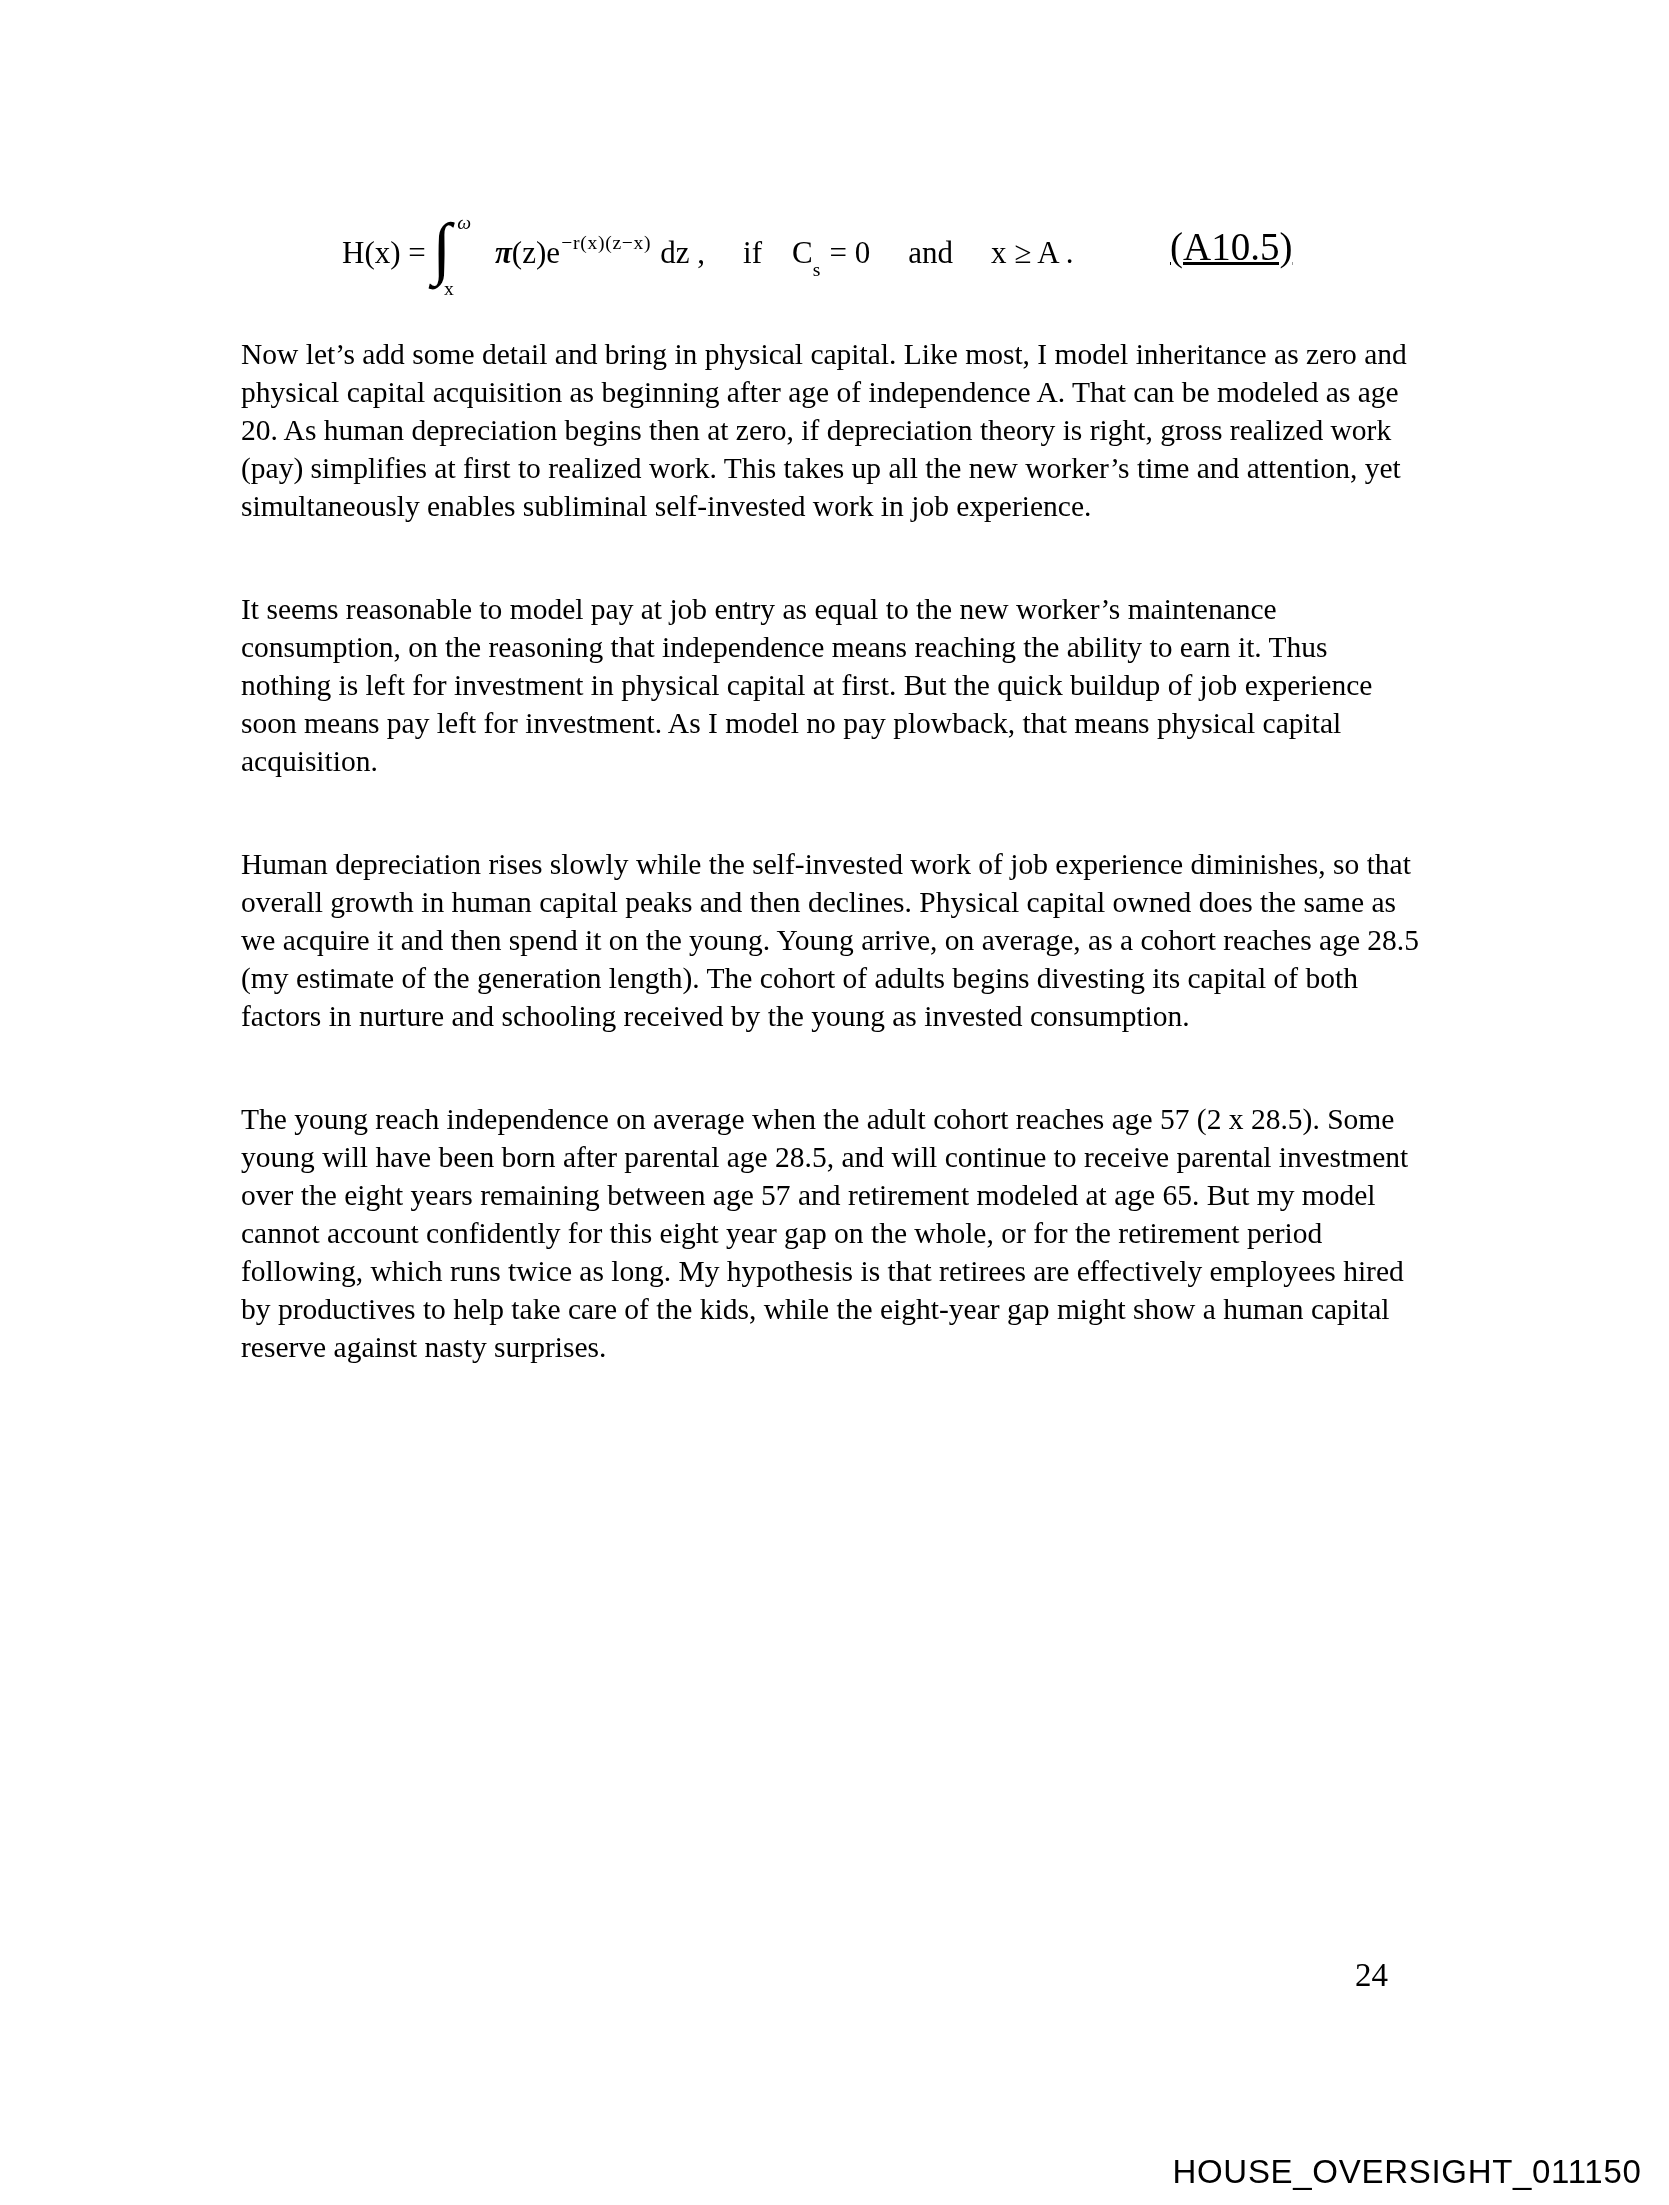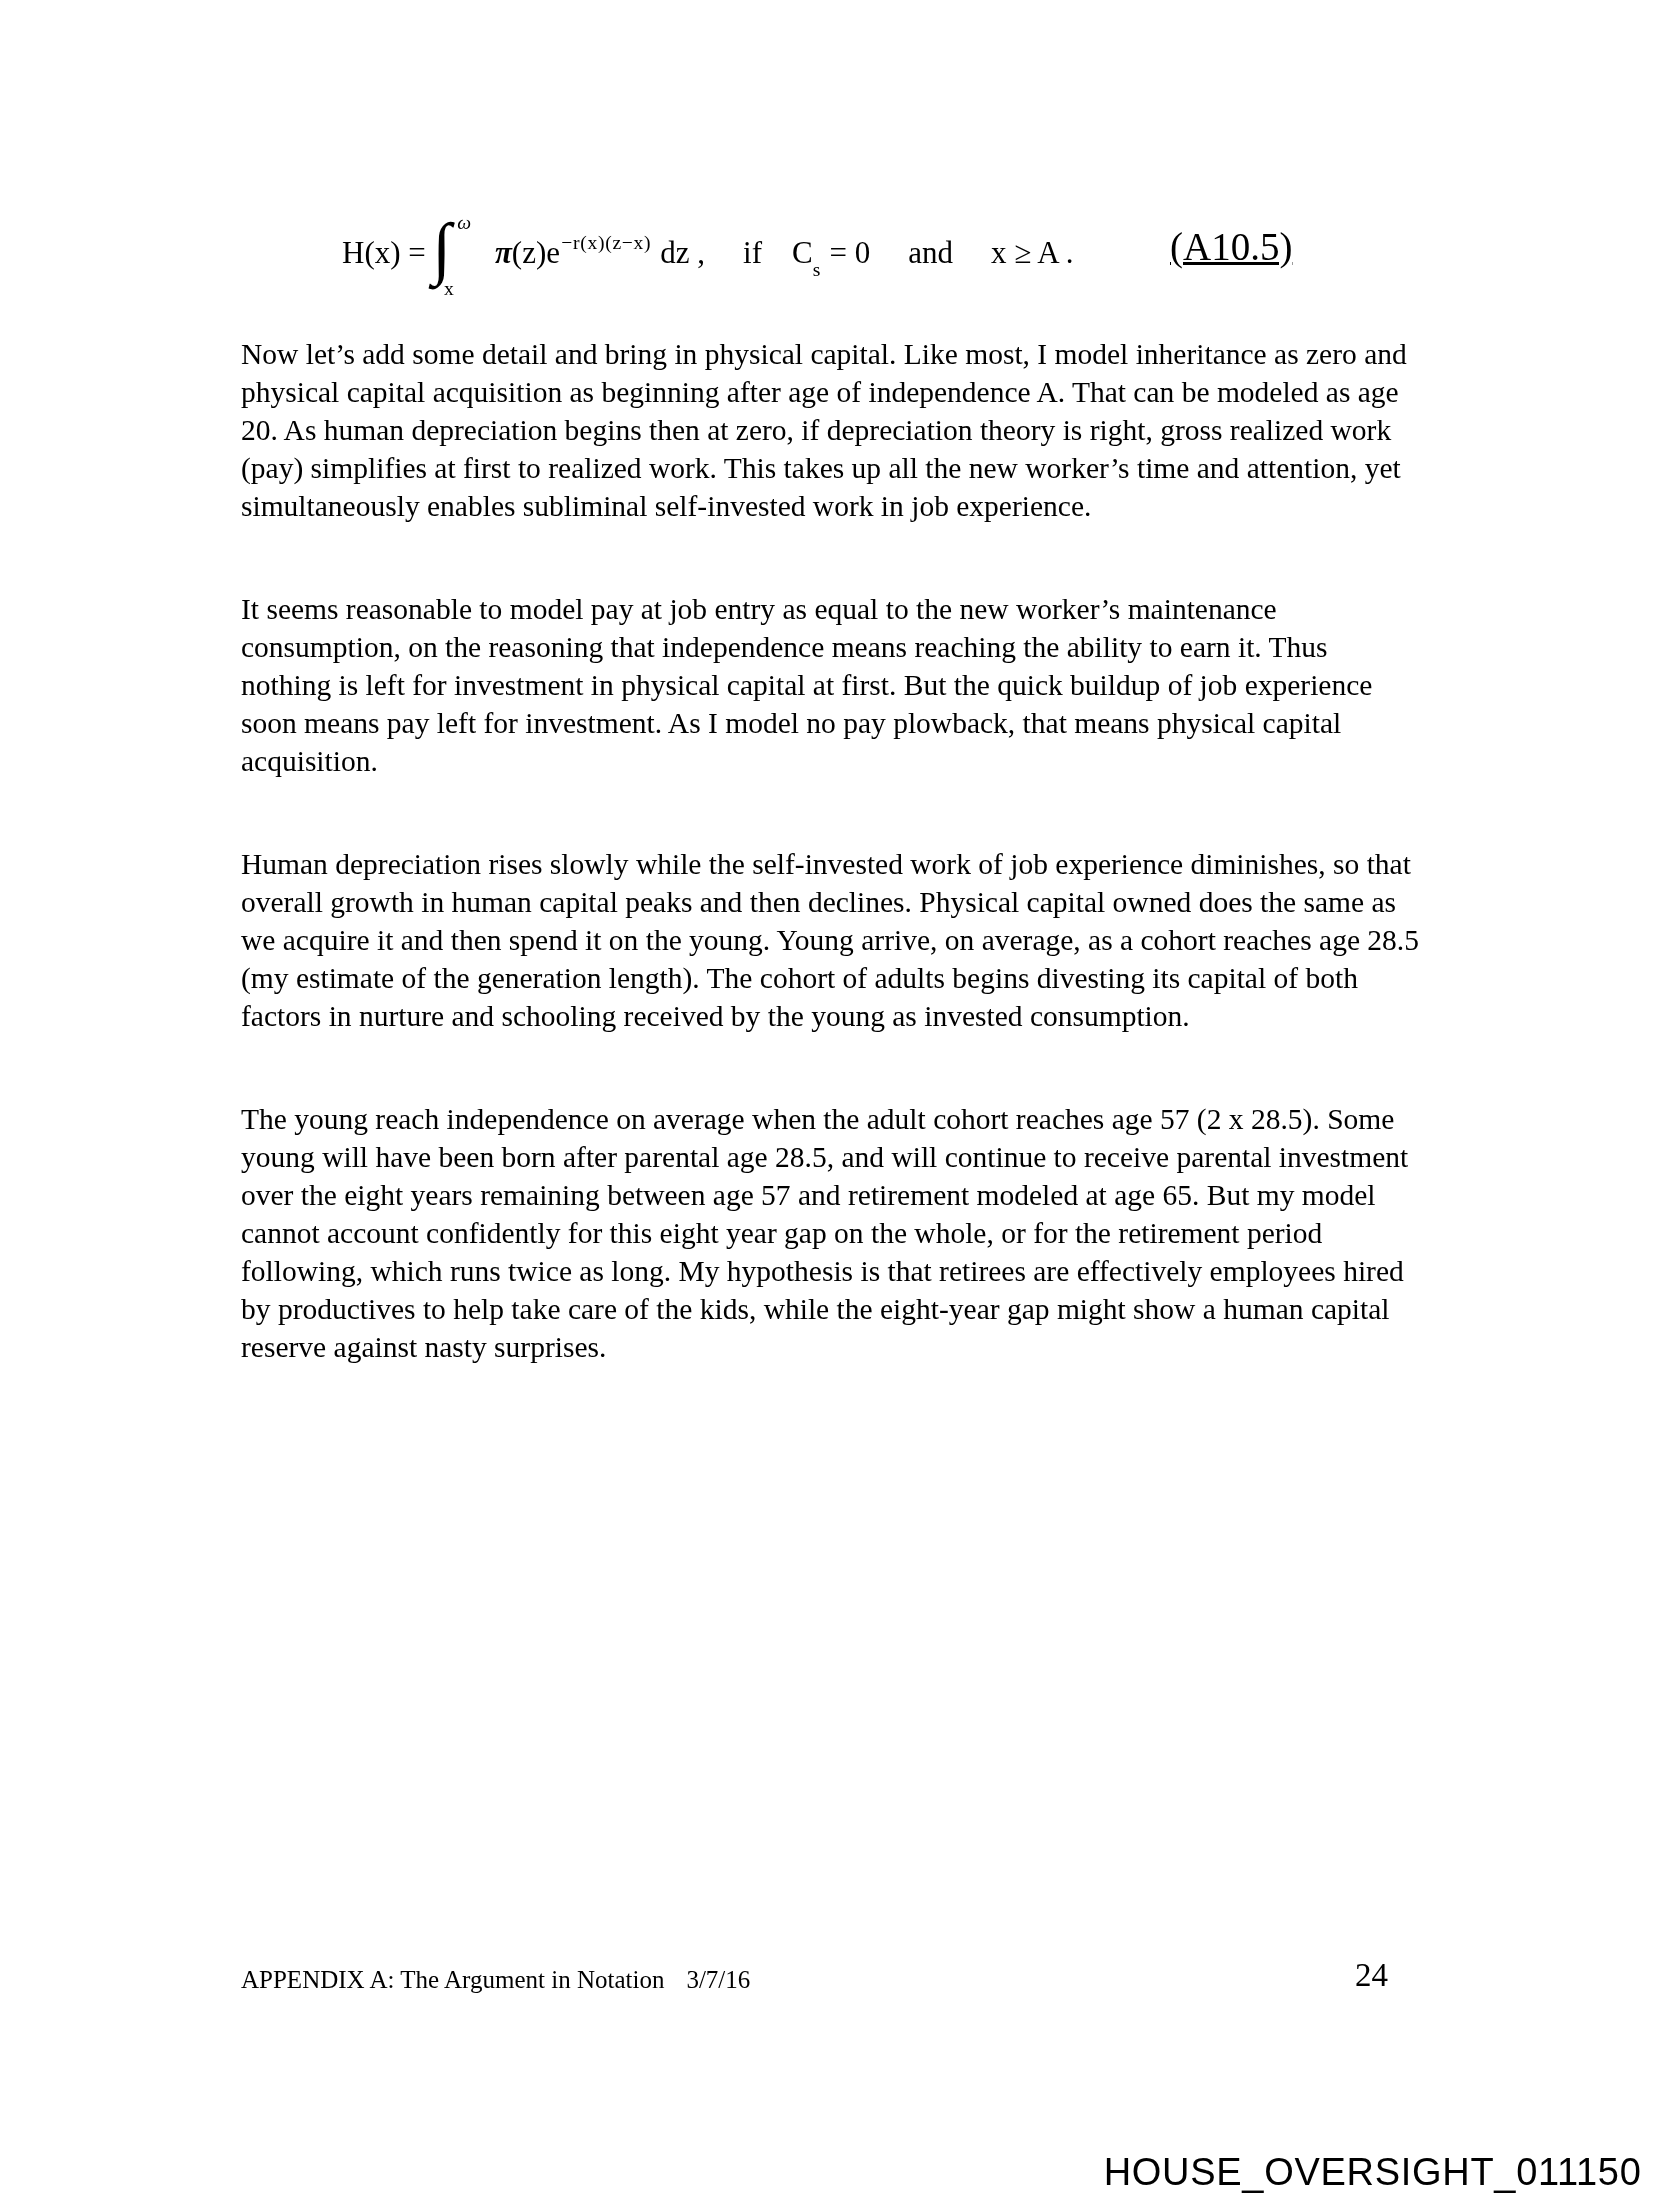--- a/index.html
+++ b/index.html
@@ -121,21 +121,21 @@
     font-size: 33px;
     line-height: 39px;
   }
 
   
   .watermark {
     position: absolute;
     right: 27.5px;
     top: 2155px;
     font-family: "Liberation Sans", sans-serif;
-    font-size: 38px;
+    font-size: 33px;
     line-height: 34px;
     letter-spacing: 0.7px;
   }
 </style>
 </head>
 <body>
 
 <div class="page">
 
   <div class="equation-row">
@@ -149,21 +149,18 @@
     <div class="eq-number">(A10.5)</div>
   </div>
 
   <div class="body-text">
     <p>Now let’s add some detail and bring in physical capital. Like most, I model inheritance as zero and physical capital acquisition as beginning after age of independence A. That can be modeled as age 20. As human depreciation begins then at zero, if depreciation theory is right, gross realized work (pay) simplifies at first to realized work. This takes up all the new worker’s time and attention, yet simultaneously enables subliminal self-invested work in job experience.</p>
     <p>It seems reasonable to model pay at job entry as equal to the new worker’s maintenance consumption, on the reasoning that independence means reaching the ability to earn it. Thus nothing is left for investment in physical capital at first. But the quick buildup of job experience soon means pay left for investment. As I model no pay plowback, that means physical capital acquisition.</p>
     <p>Human depreciation rises slowly while the self-invested work of job experience diminishes, so that overall growth in human capital peaks and then declines. Physical capital owned does the same as we acquire it and then spend it on the young. Young arrive, on average, as a cohort reaches age 28.5 (my estimate of the generation length). The cohort of adults begins divesting its capital of both factors in nurture and schooling received by the young as invested consumption.</p>
     <p>The young reach independence on average when the adult cohort reaches age 57 (2 x 28.5). Some young will have been born after parental age 28.5, and will continue to receive parental investment over the eight years remaining between age 57 and retirement modeled at age 65. But my model cannot account confidently for this eight year gap on the whole, or for the retirement period following, which runs twice as long. My hypothesis is that retirees are effectively employees hired by productives to help take care of the kids, while the eight-year gap might show a human capital reserve against nasty surprises.</p>
   </div>
 
-  <div class="footer">
-    <span>APPENDIX A: The Argument in Notation</span><span class="footer-date">3/7/16</span>
-  </div>
   <div class="page-number">24</div>
 
   <div class="watermark">HOUSE_OVERSIGHT_011150</div>
 
 </div>
 
 
 </body></html>

